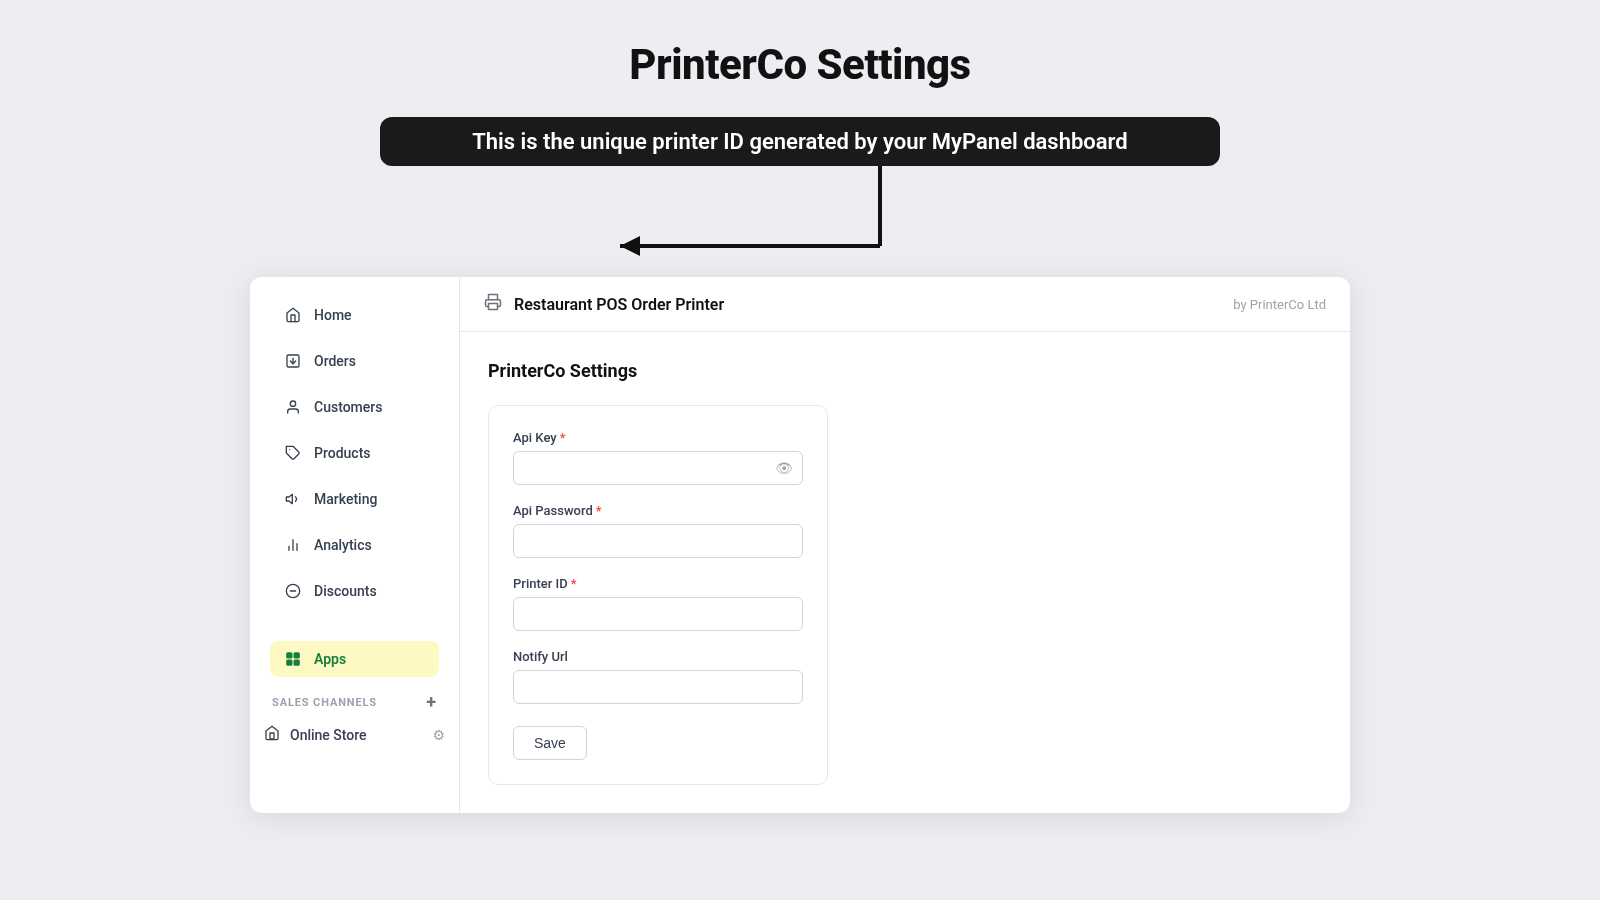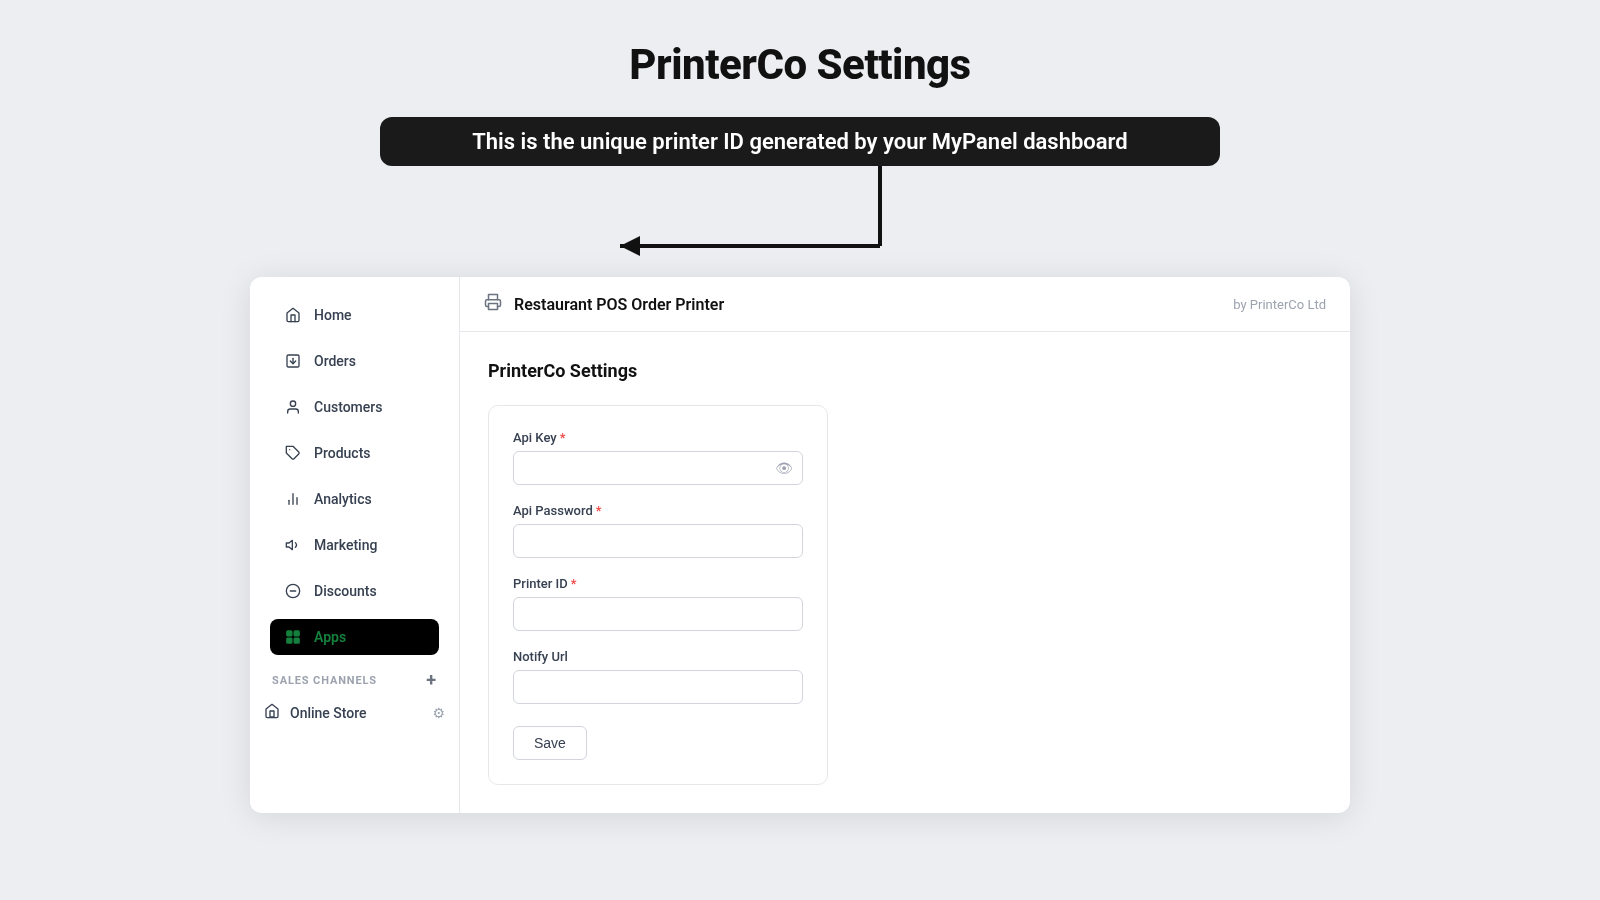--- a/index.html
+++ b/index.html
@@ -62,23 +62,24 @@
       padding: 9px 14px;
       border-radius: 8px;
       cursor: pointer;
       color: #374151;
       font-size: 14px;
       font-weight: 500;
       text-decoration: none;
       transition: background 0.15s;
     }
     .sidebar-item.active {
-      background: #000000;
+      background: #fef9c3;
       color: #15803d;
       font-weight: 600;
+      margin-top: 22px;
     }
     .sidebar-item .icon {
       width: 18px;
       height: 18px;
       display: flex;
       align-items: center;
       justify-content: center;
       flex-shrink: 0;
     }
 
@@ -298,36 +299,36 @@
               <path d="M20.59 13.41l-7.17 7.17a2 2 0 0 1-2.83 0L2 12V2h10l8.59 8.59a2 2 0 0 1 0 2.82z"></path>
               <line x1="7" y1="7" x2="7.01" y2="7"></line>
             </svg>
         </span>
         <span>Products</span>
       </div>
 
       <div class="sidebar-item">
         <span class="icon">
           <svg width="16" height="16" viewBox="0 0 24 24" fill="none" stroke="currentColor" stroke-width="2" stroke-linecap="round" stroke-linejoin="round">
+              <polygon points="11 5 6 9 2 9 2 15 6 15 11 19 11 5"></polygon>
+              <path d="M15.54 8.46a5 5 0 0 1 0 7.07"></path>
+            </svg>
+        </span>
+        <span>Marketing</span>
+      </div>
+
+      <div class="sidebar-item">
+        <span class="icon">
+          <svg width="16" height="16" viewBox="0 0 24 24" fill="none" stroke="currentColor" stroke-width="2" stroke-linecap="round" stroke-linejoin="round">
               <line x1="18" y1="20" x2="18" y2="10"></line>
               <line x1="12" y1="20" x2="12" y2="4"></line>
               <line x1="6" y1="20" x2="6" y2="14"></line>
             </svg>
         </span>
         <span>Analytics</span>
-      </div>
-
-      <div class="sidebar-item">
-        <span class="icon">
-          <svg width="16" height="16" viewBox="0 0 24 24" fill="none" stroke="currentColor" stroke-width="2" stroke-linecap="round" stroke-linejoin="round">
-              <polygon points="11 5 6 9 2 9 2 15 6 15 11 19 11 5"></polygon>
-              <path d="M15.54 8.46a5 5 0 0 1 0 7.07"></path>
-            </svg>
-        </span>
-        <span>Marketing</span>
       </div>
 
       <div class="sidebar-item">
         <span class="icon">
           <svg width="16" height="16" viewBox="0 0 24 24" fill="none" stroke="currentColor" stroke-width="2" stroke-linecap="round" stroke-linejoin="round">
               <circle cx="12" cy="12" r="10"></circle>
               <line x1="8" y1="12" x2="16" y2="12"></line>
             </svg>
         </span>
         <span>Discounts</span>

